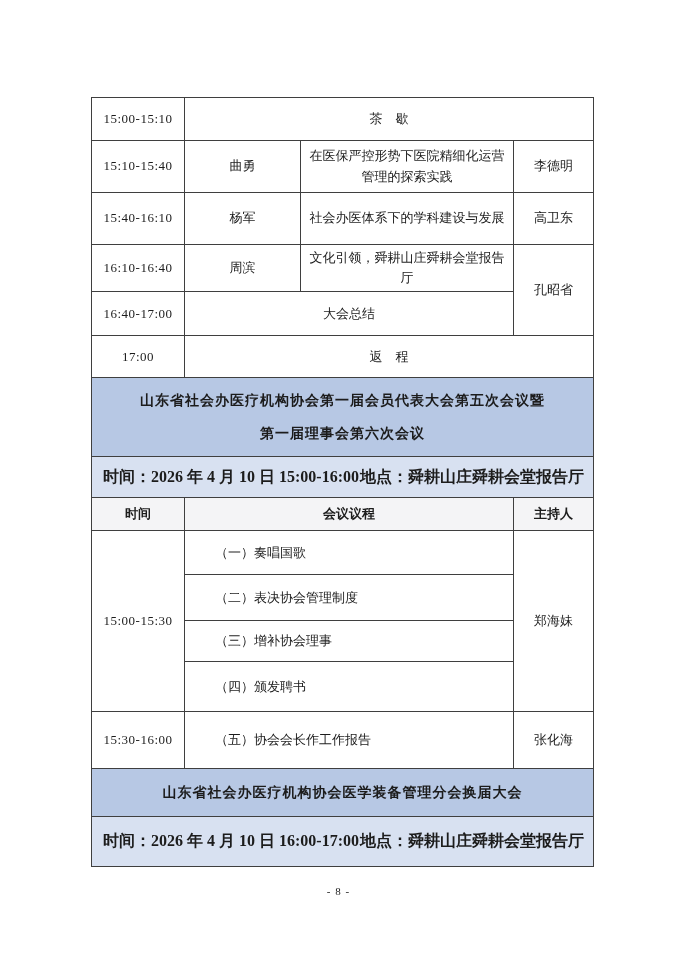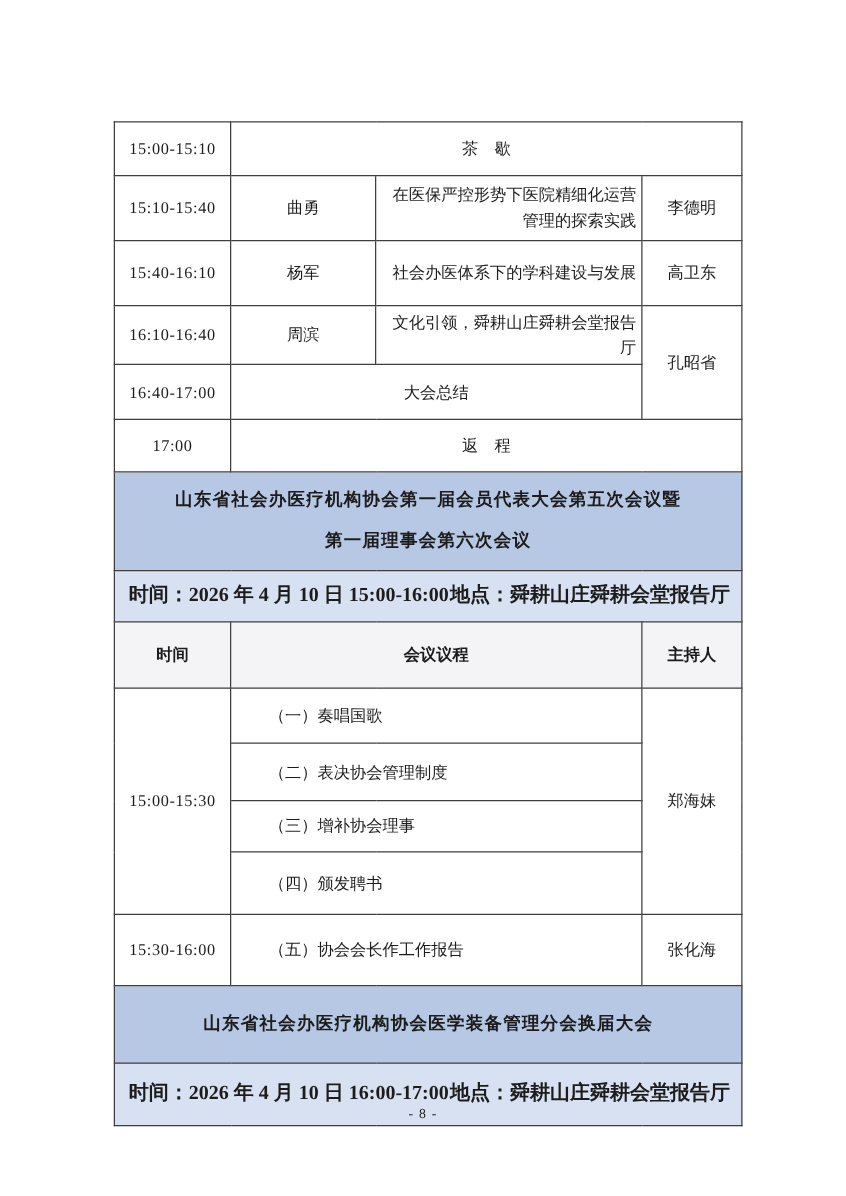--- a/index.html
+++ b/index.html
@@ -27,21 +27,21 @@
   td {
     border: 1px solid #3f3f3f;
     text-align: center;
     vertical-align: middle;
     font-size: 13px;
     padding: 3px 4px;
     line-height: 1.55;
     word-break: break-all;
   }
   .time-cell { letter-spacing: 0.5px; }
-  .topic-cell { padding: 3px 4px; text-align: right; }
+  .topic-cell { padding: 3px 4px; }
   .agenda-cell {
     text-align: left;
     padding-left: 30px;
   }
   .band-cell {
     background: var(--title-band, #b7c8e4);
     font-weight: bold;
     font-size: 14px;
     letter-spacing: 1px;
     padding: 6px 4px;
@@ -61,22 +61,22 @@
     padding: 0 9px 0 11px;
     font-size: 16px;
   }
   .hdr-cell {
     background: var(--header-row, #f4f4f6);
     font-weight: bold;
   }
   
   .h43 { height: 43px; } .h52 { height: 52px; } .h42 { height: 42px; }
   .h44 { height: 44px; } .h78 { height: 78px; } .h41 { height: 41px; }
-  .h45 { height: 53px; } .h46 { height: 46px; } .h50 { height: 50px; }
-  .h47 { height: 57px; } .h53 { height: 62px; } .h40 { height: 50px; }
+  .h45 { height: 33px; } .h46 { height: 46px; } .h50 { height: 50px; }
+  .h47 { height: 57px; } .h53 { height: 48px; } .h40 { height: 50px; }
   .page-footer {
     position: absolute;
     top: 885px;
     left: 0;
     width: 100%;
     text-align: center;
     font-size: 11px;
     color: #222222;
     letter-spacing: 1px;
   }

